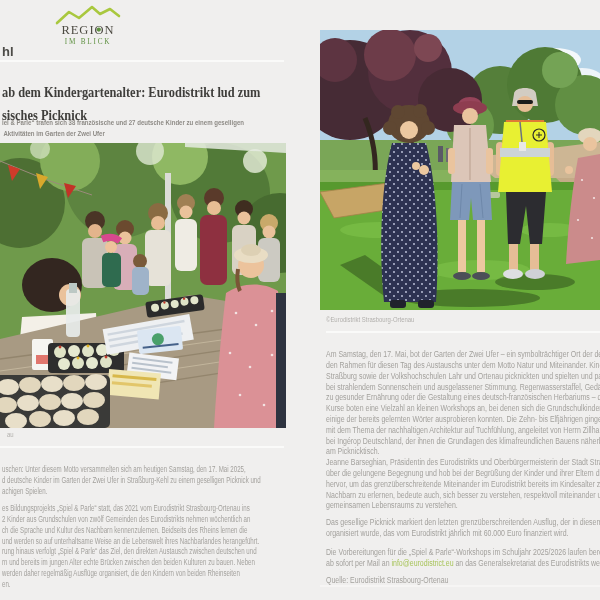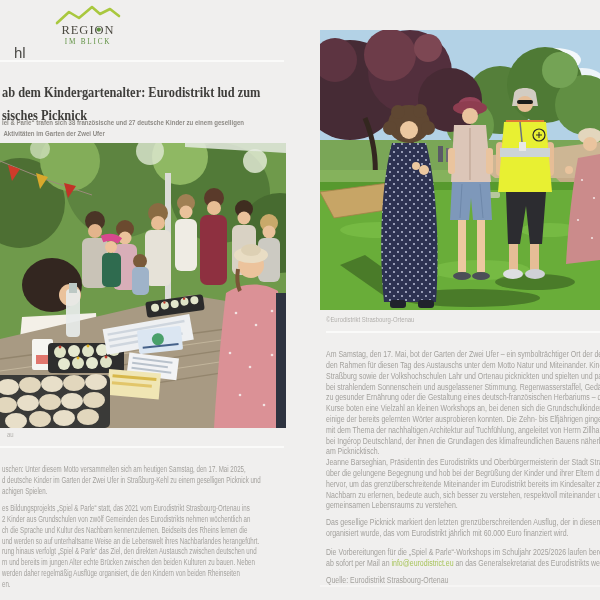--- a/index.html
+++ b/index.html
@@ -1,20 +1,20 @@
 <!DOCTYPE html>
 <html><head>
 <meta charset="utf-8">
 <style>
   html,body{margin:0;padding:0;width:600px;height:600px;overflow:hidden;}
   body{background:#f0efee;font-family:"Liberation Sans",sans-serif;}
   .page{position:absolute;inset:0;width:600px;height:600px;background:#f0efee;overflow:hidden;}
   .abs{position:absolute;}
   .logo{left:54px;top:3px;width:68px;height:44px;}
-  .loc{left:14px;top:44px;font-size:15px;color:#4c4b47;}
+  .loc{left:2px;top:44px;font-size:13px;color:#4c4b47;font-weight:bold;}
   .divider{height:2px;background:#fafaf9;}
   .hdr-divider{left:0;top:60px;width:284px;}
   .title{left:2px;top:70px;font-family:"Liberation Serif",serif;font-size:15.5px;line-height:23px;
          color:#3f3e3b;font-weight:600;white-space:pre;transform:scaleX(.8);transform-origin:0 0;}
   .subtitle{left:2px;top:117px;font-size:7.8px;font-weight:bold;line-height:11px;color:#8e8b86;
             white-space:pre;transform:scaleX(.78);transform-origin:0 0;}
   .photo-left{left:0;top:143px;width:286px;height:285px;}
   .photo-right{left:320px;top:30px;width:280px;height:280px;}
   .caption{font-size:7px;color:#b2b0ad;white-space:pre;transform:scaleX(.85);transform-origin:0 0;}
   .cap-left{left:7px;top:431px;}

